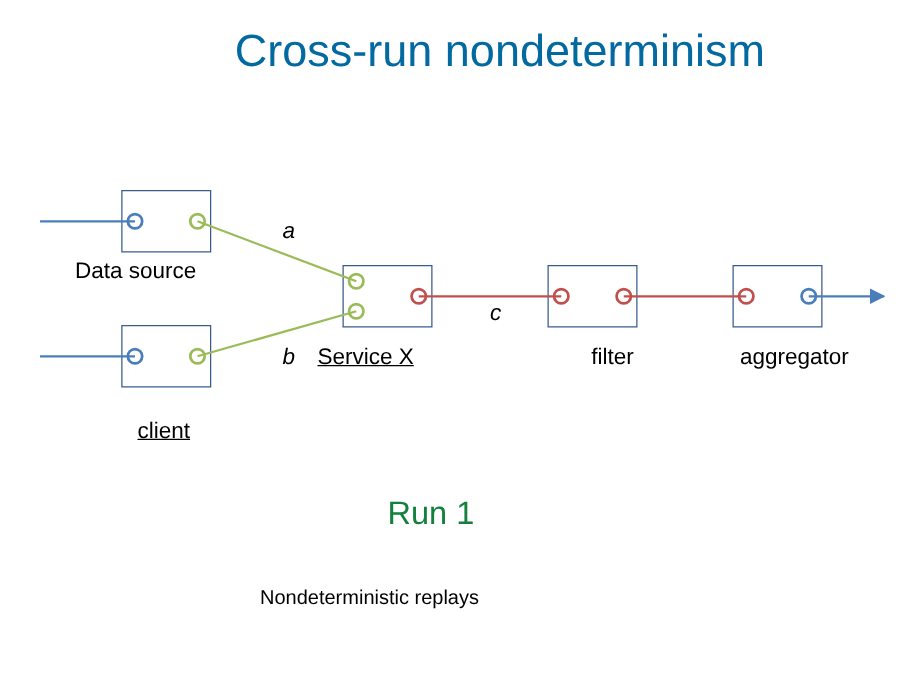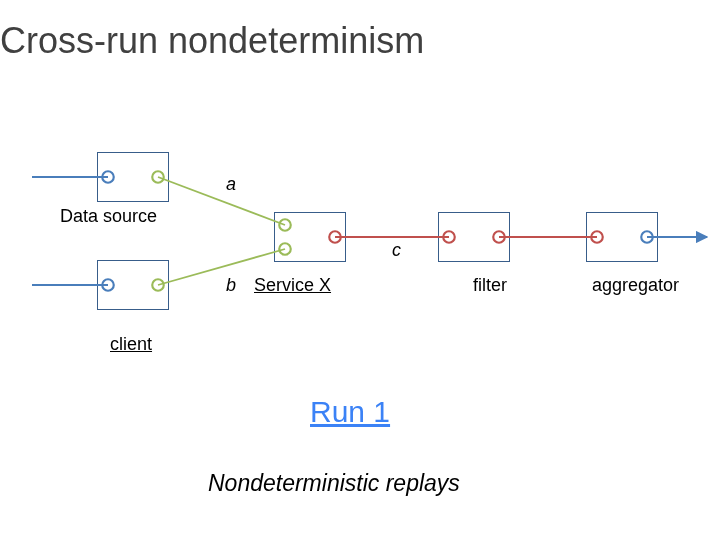--- a/index.html
+++ b/index.html
@@ -10,34 +10,32 @@
     background: #fff;
     font-family: Arial, Helvetica, sans-serif;
     position: relative;
     overflow: hidden;
   }
   .title {
     position: absolute;
     top: 20px;
     left: 0;
     width: 612px;
-    text-align: left;
+    text-align: right;
     font-size: 36px;
-    color: #404040;
+    color: #0369a1;
   }
   .subtitle1 {
     position: absolute;
-    font-size: 30px;
-    color: #3b82f6;
-    text-decoration: underline;
+    font-size: 26px;
+    color: #15803d;
   }
   .subtitle2 {
     position: absolute;
-    font-size: 23px;
-    font-style: italic;
+    font-size: 16px;
     color: #000;
   }
   .box {
     position: absolute;
     width: 72px;
     height: 50px;
     border: 1.5px solid #385d8a;
     background: #fff;
     box-sizing: border-box;
   }

